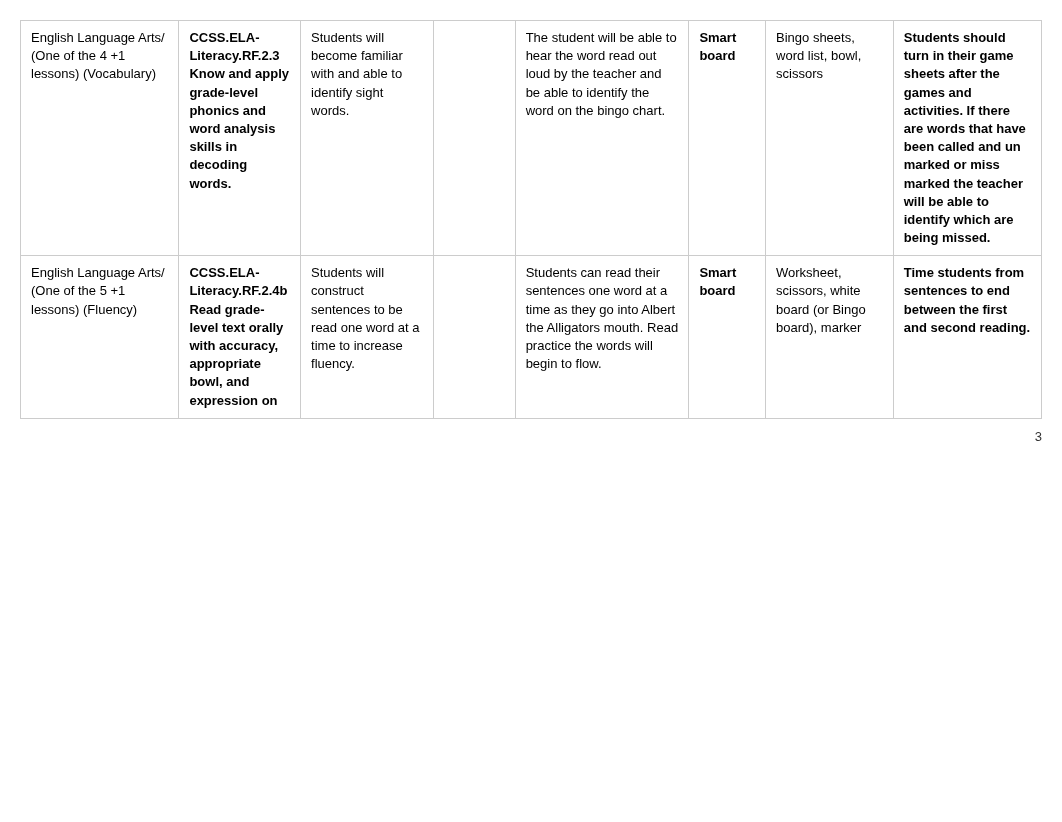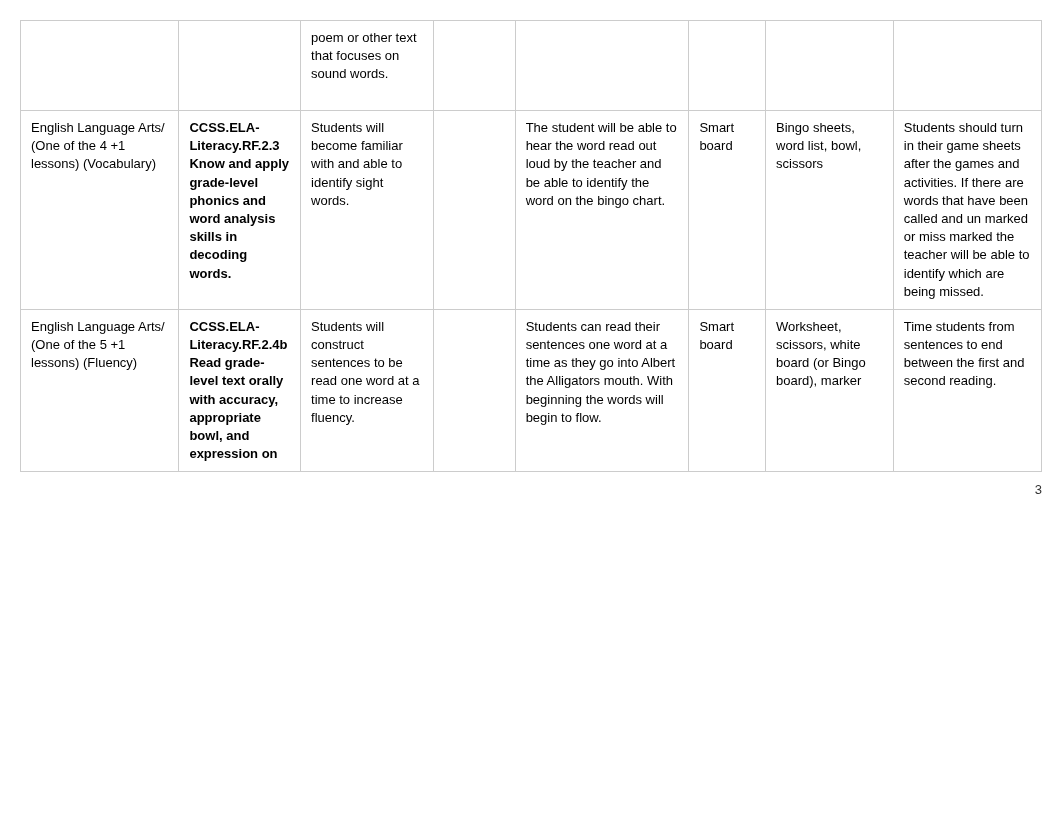--- a/index.html
+++ b/index.html
@@ -33,54 +33,42 @@
       padding: 8px 10px;
       vertical-align: top;
       line-height: 1.4;
     }
 
     .col-subject { width: 155px; }
     .col-standard { width: 95px; font-weight: bold; }
     .col-objective { width: 130px; }
     .col-activity { width: 80px; }
     .col-learning { width: 170px; margin-top: 32px; }
-    .col-tech { width: 75px; }
+    .col-tech { width: 75px; font-weight: bold; }
     .col-materials { width: 125px; }
-    .col-assessment { width: 145px; }
+    .col-assessment { width: 145px; font-weight: bold; }
 
     .row-top td {
       height: 90px;
     }
 
     .page-number {
       text-align: right;
       margin-top: 10px;
       font-size: 13px;
       color: #333333;
     }
   </style>
 </head>
 <body>
 
 <div class="page-container">
   <table>
 
     <tbody>
-        <tr class="row-top">
-      <td class="col-subject"></td>
-      <td class="col-standard"></td>
-      <td class="col-objective">
-        <span>poem or other text that focuses on sound words.</span>
-      </td>
-      <td class="col-activity"></td>
-      <td class="col-learning"></td>
-      <td class="col-tech"></td>
-      <td class="col-materials"></td>
-      <td class="col-assessment"></td>
-    </tr>
 
     <tr>
       <td class="col-subject">
         <span>English Language Arts/ (One of the 4 +1 lessons) (Vocabulary)</span>
       </td>
       <td class="col-standard">
         <span>CCSS.ELA-Literacy.RF.2.3   Know and apply grade-level phonics and word analysis skills in decoding words.</span>
       </td>
       <td class="col-objective">
         <span>Students will become familiar with and able to identify sight words.</span>
@@ -105,21 +93,21 @@
         <span>English Language Arts/ (One of the 5 +1 lessons) (Fluency)</span>
       </td>
       <td class="col-standard">
         <span>CCSS.ELA-Literacy.RF.2.4b   Read grade-level text orally with accuracy, appropriate bowl, and expression on</span>
       </td>
       <td class="col-objective">
         <span>Students will construct sentences to be read one word at a time to increase fluency.</span>
       </td>
       <td class="col-activity"></td>
       <td class="col-learning">
-        <span>Students can read their sentences one word at a time as they go into Albert the Alligators mouth. With beginning the words will begin to flow.</span>
+        <span>Students can read their sentences one word at a time as they go into Albert the Alligators mouth. Read practice the words will begin to flow.</span>
       </td>
       <td class="col-tech">
         <span>Smart board</span>
       </td>
       <td class="col-materials">
         <span>Worksheet, scissors, white board (or Bingo board), marker</span>
       </td>
       <td class="col-assessment">
         <span>Time students from sentences to end between the first and second reading.</span>
       </td>

